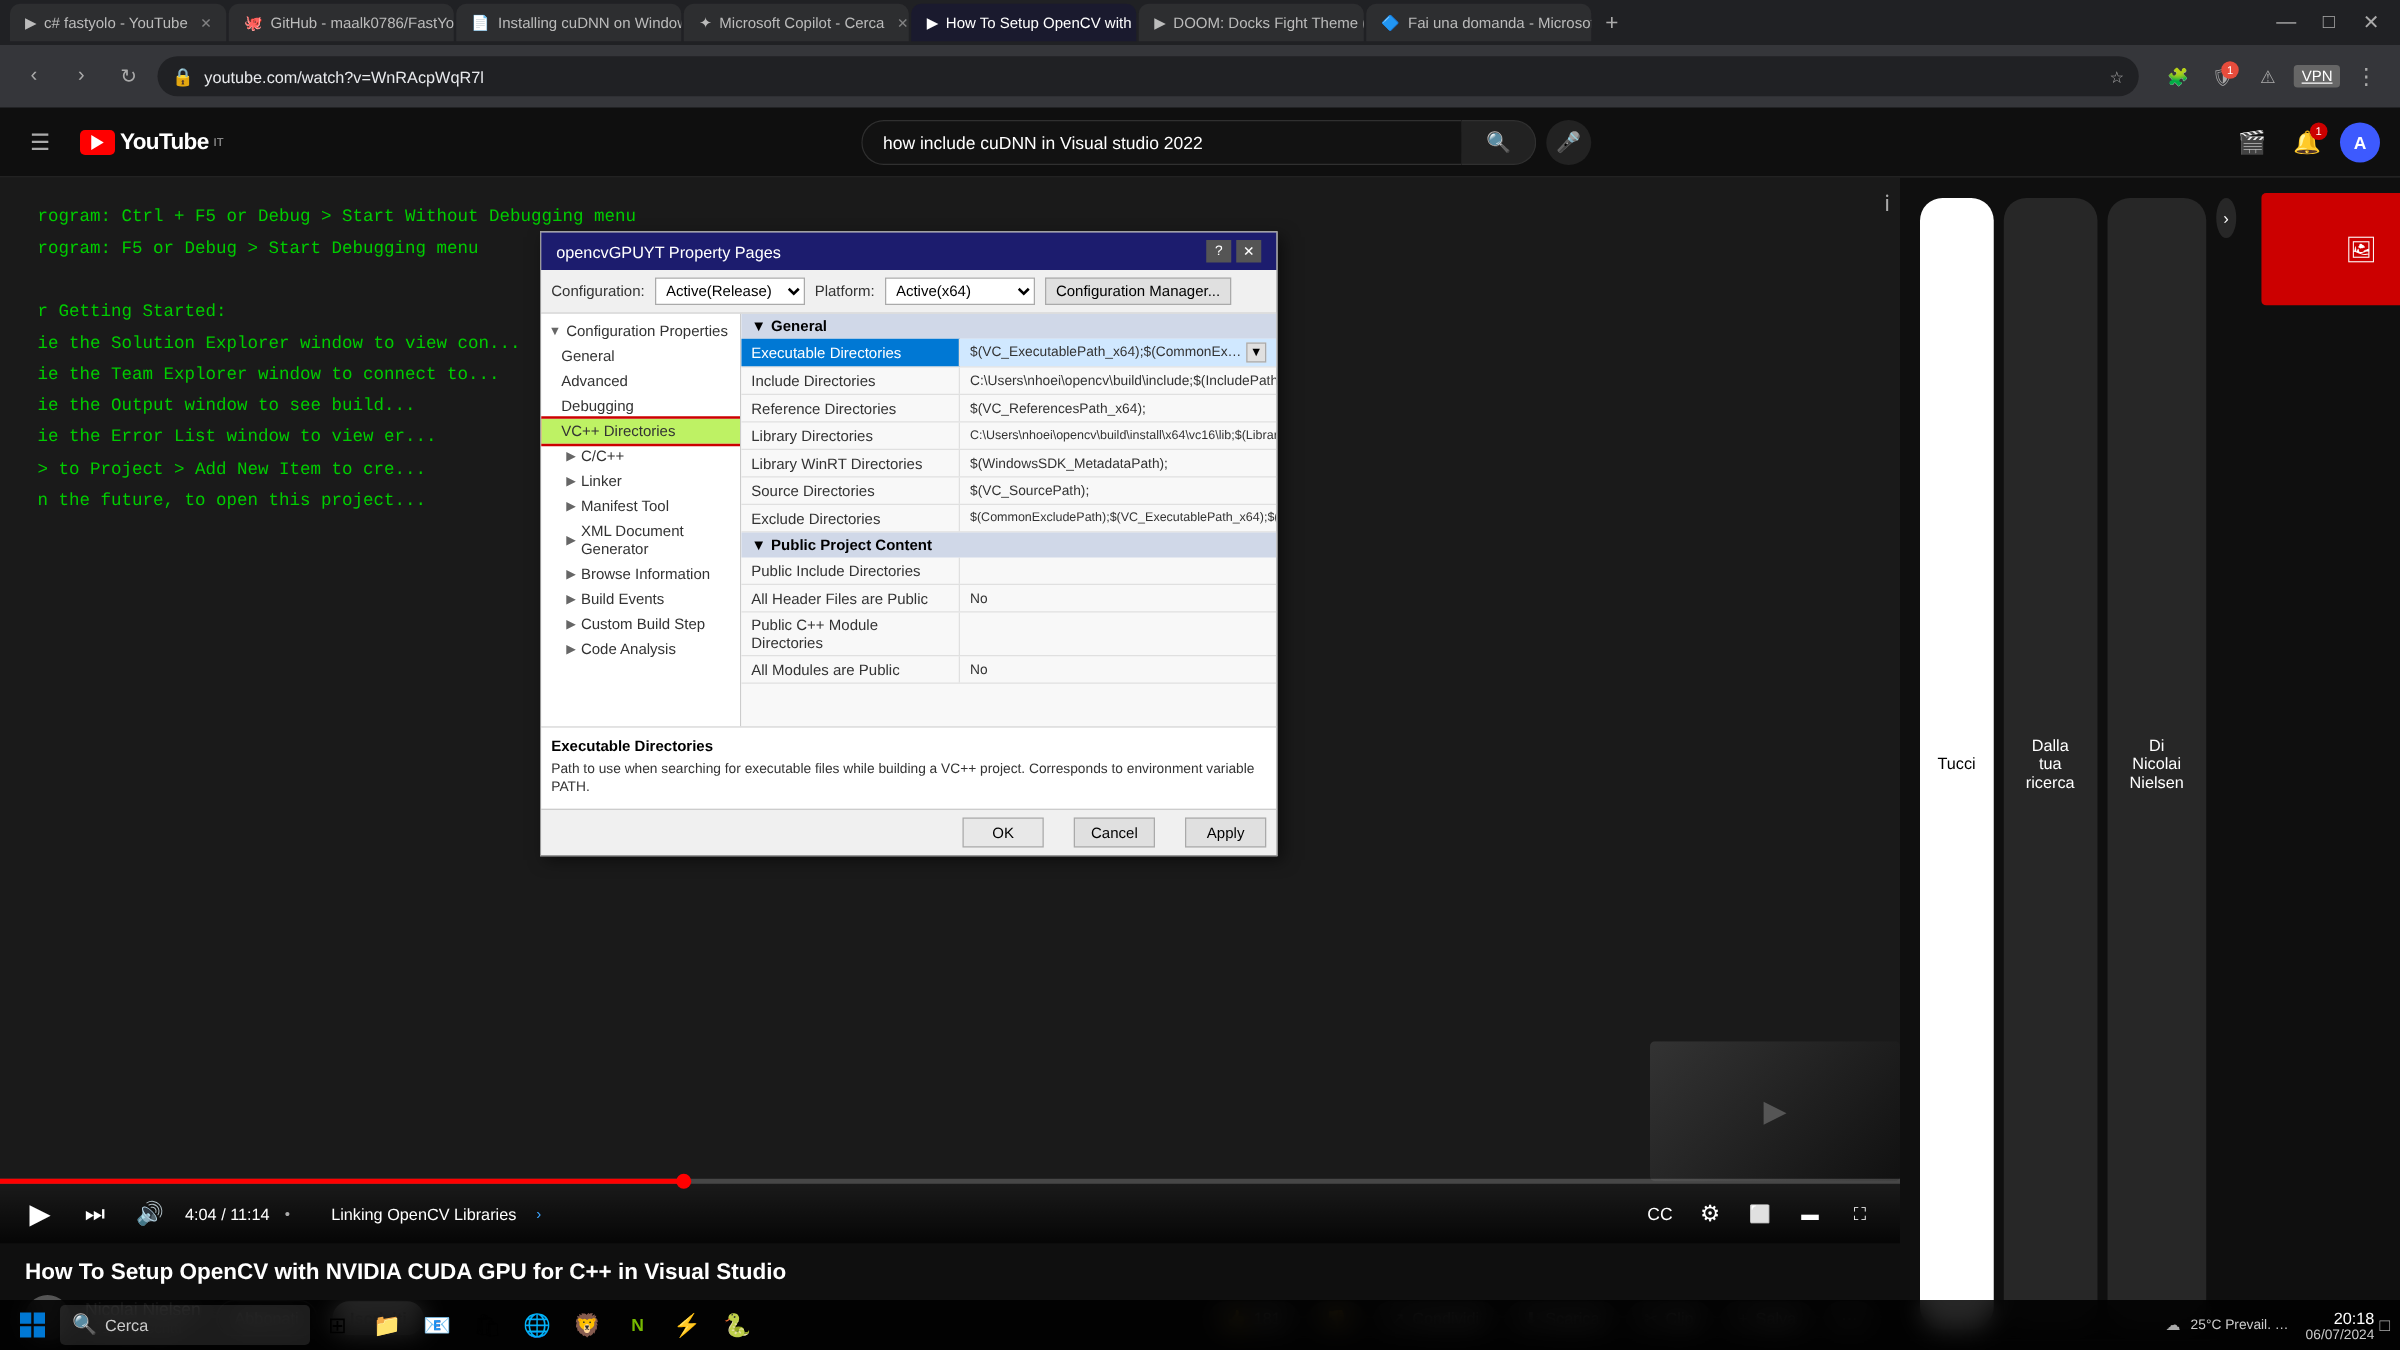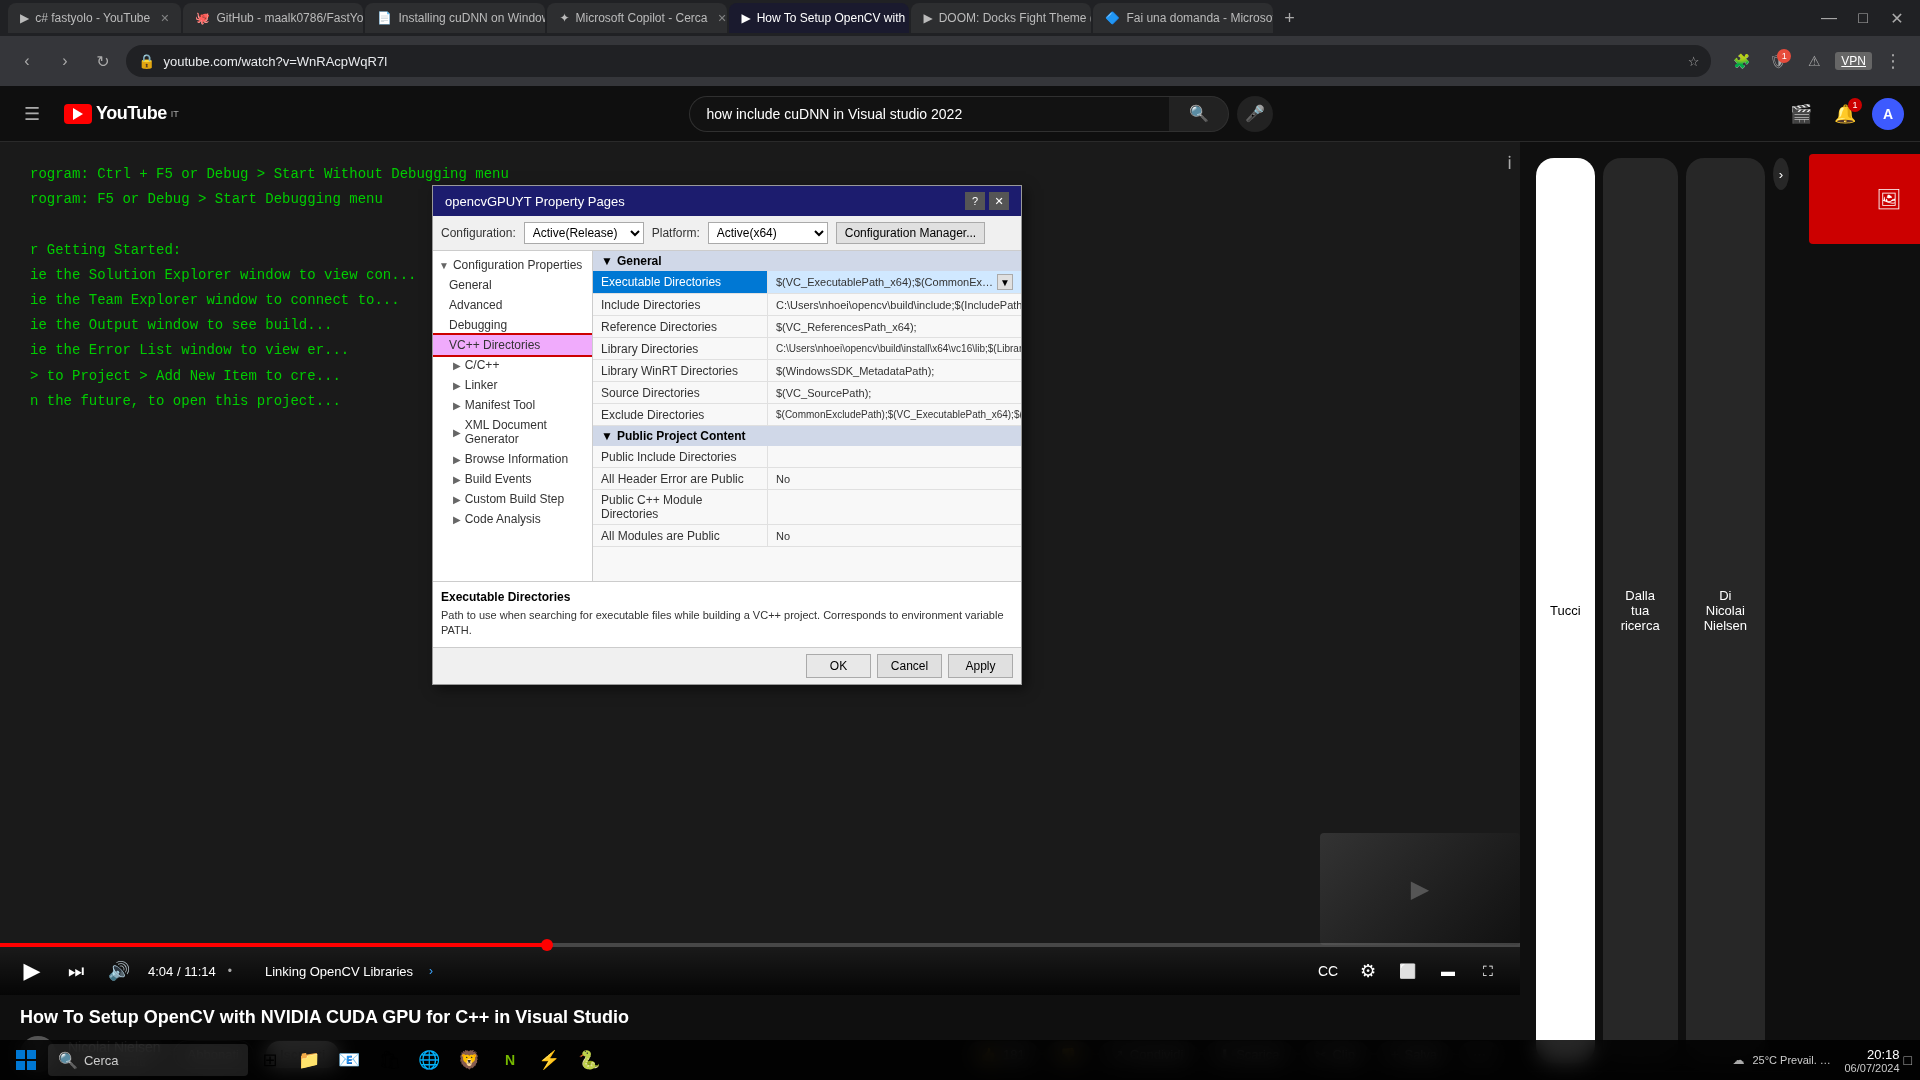--- a/index.html
+++ b/index.html
@@ -579,21 +579,21 @@
       color: #333;
       line-height: 1.4;
     }
 
     .dialog-footer {
       background: #f0f0f0;
       border-top: 1px solid #ccc;
       padding: 6px 8px;
       display: flex;
       justify-content: flex-end;
-      gap: 6px;
+      gap: 24px;
     }
     .dialog-footer-btn {
       height: 24px;
       min-width: 65px;
       background: #e0e0e0;
       border: 1px solid #aaa;
       font-size: 12px;
       cursor: pointer;
       padding: 0 12px;
     }
@@ -1014,21 +1014,21 @@
             </div>
             <div class="tree-item">
               <span>General</span>
             </div>
             <div class="tree-item">
               <span>Advanced</span>
             </div>
             <div class="tree-item">
               <span>Debugging</span>
             </div>
-            <div class="tree-item highlighted" style="outline:2px solid #cc0000;background:#f0abfc;">
+            <div class="tree-item highlighted" style="outline:2px solid #cc0000;background:#bef264;">
               <span>VC++ Directories</span>
             </div>
             <div class="tree-item" style="padding-left:20px;">
               <span class="tree-arrow">▶</span>
               <span>C/C++</span>
             </div>
             <div class="tree-item" style="padding-left:20px;">
               <span class="tree-arrow">▶</span>
               <span>Linker</span>
             </div>
@@ -1108,21 +1108,21 @@
 
           <div class="prop-section-header">
             <span>▼</span>
             <span>Public Project Content</span>
           </div>
           <div class="prop-row">
             <div class="prop-name">Public Include Directories</div>
             <div class="prop-value"></div>
           </div>
           <div class="prop-row">
-            <div class="prop-name">All Header Error are Public</div>
+            <div class="prop-name">All Header Files are Public</div>
             <div class="prop-value">No</div>
           </div>
           <div class="prop-row">
             <div class="prop-name">Public C++ Module Directories</div>
             <div class="prop-value"></div>
           </div>
           <div class="prop-row">
             <div class="prop-name">All Modules are Public</div>
             <div class="prop-value">No</div>
           </div>

